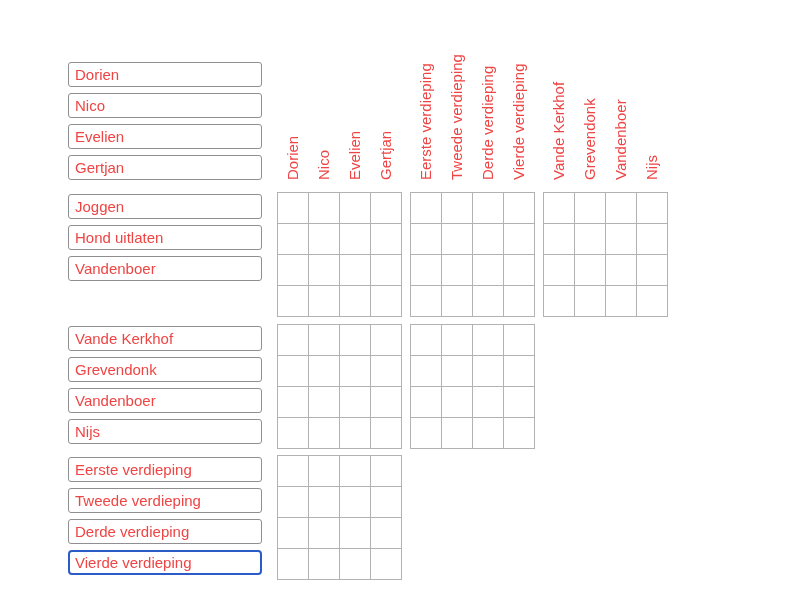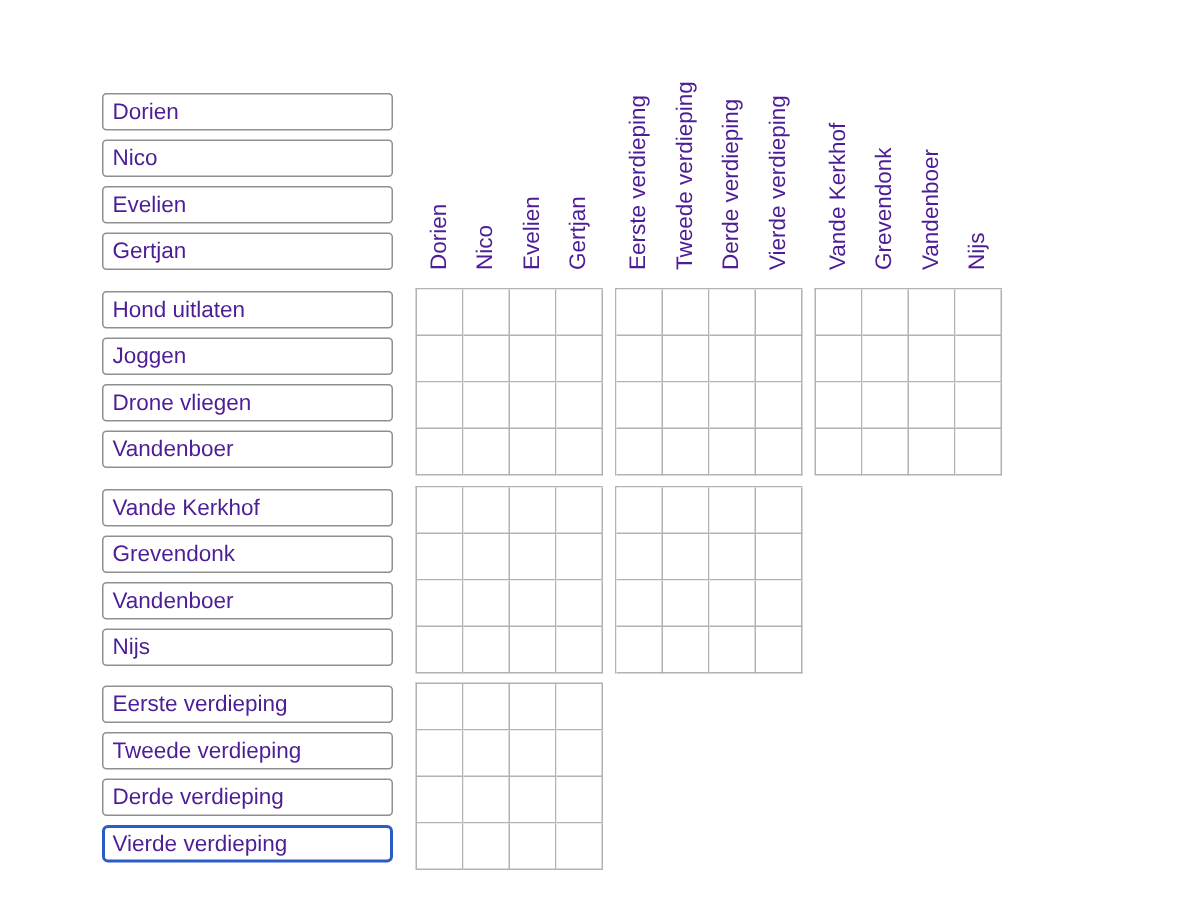--- a/index.html
+++ b/index.html
@@ -2,21 +2,21 @@
 <html><head>
 <meta charset="utf-8">
 <style>
   html, body { margin: 0; padding: 0; background: #ffffff; }
   .stage {
     position: relative;
     width: 800px;
     height: 600px;
     background: #ffffff;
     font-family: "Liberation Sans", sans-serif;
-    color: #4c1d95;
+    color: #ef4444;
     overflow: hidden;
   }
 
   
   .label-col { position: absolute; left: 68px; width: 194px; }
   .lc-names      { top: 62px; }
   .lc-activities { top: 194px; }
   .lc-surnames   { top: 326px; }
   .lc-floors     { top: 457px; }
 
@@ -89,23 +89,22 @@
 <div class="stage">
 
   <div class="label-col lc-names">
     <div class="label-box">Dorien</div>
     <div class="label-box">Nico</div>
     <div class="label-box">Evelien</div>
     <div class="label-box">Gertjan</div>
   </div>
 
   <div class="label-col lc-activities">
+    <div class="label-box">Joggen</div>
     <div class="label-box">Hond uitlaten</div>
-    <div class="label-box">Joggen</div>
-    <div class="label-box">Drone vliegen</div>
     <div class="label-box">Vandenboer</div>
   </div>
 
   <div class="label-col lc-surnames">
     <div class="label-box">Vande Kerkhof</div>
     <div class="label-box">Grevendonk</div>
     <div class="label-box">Vandenboer</div>
     <div class="label-box">Nijs</div>
   </div>
 

